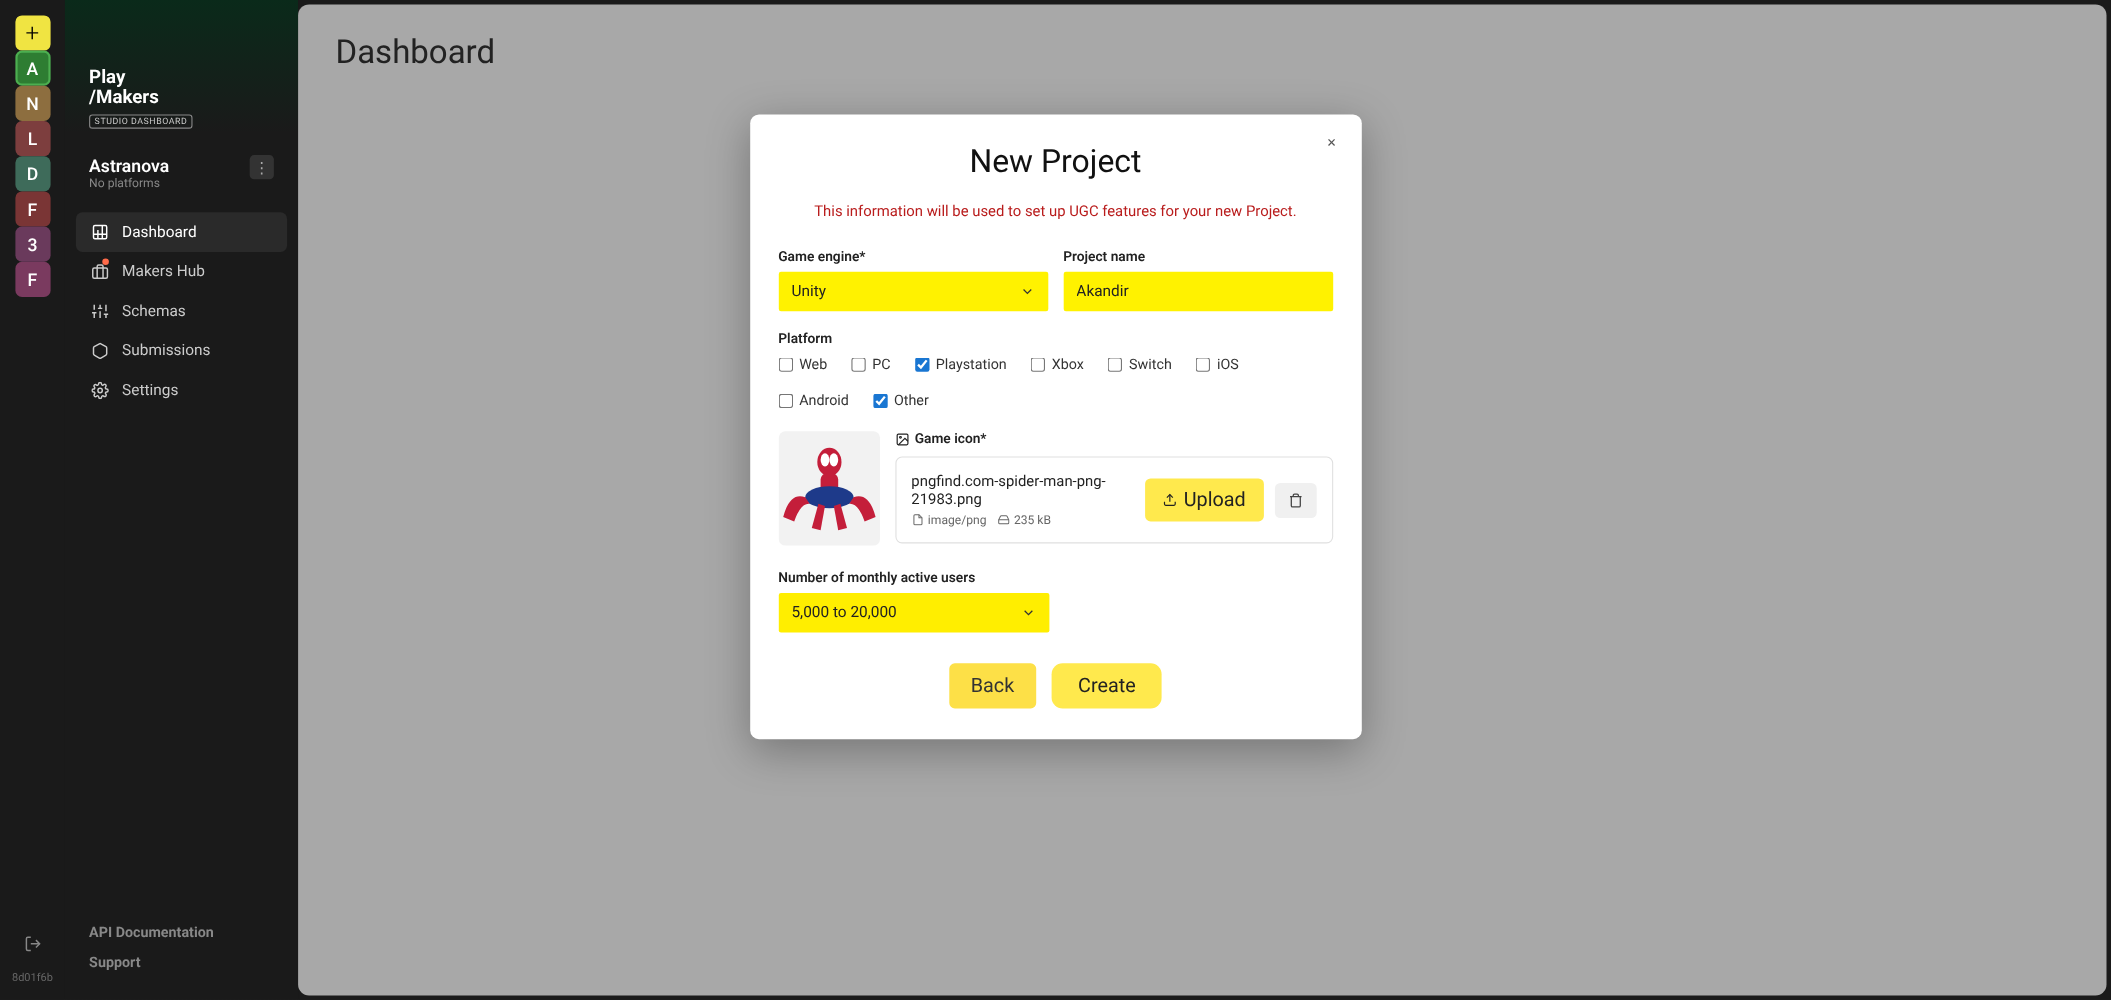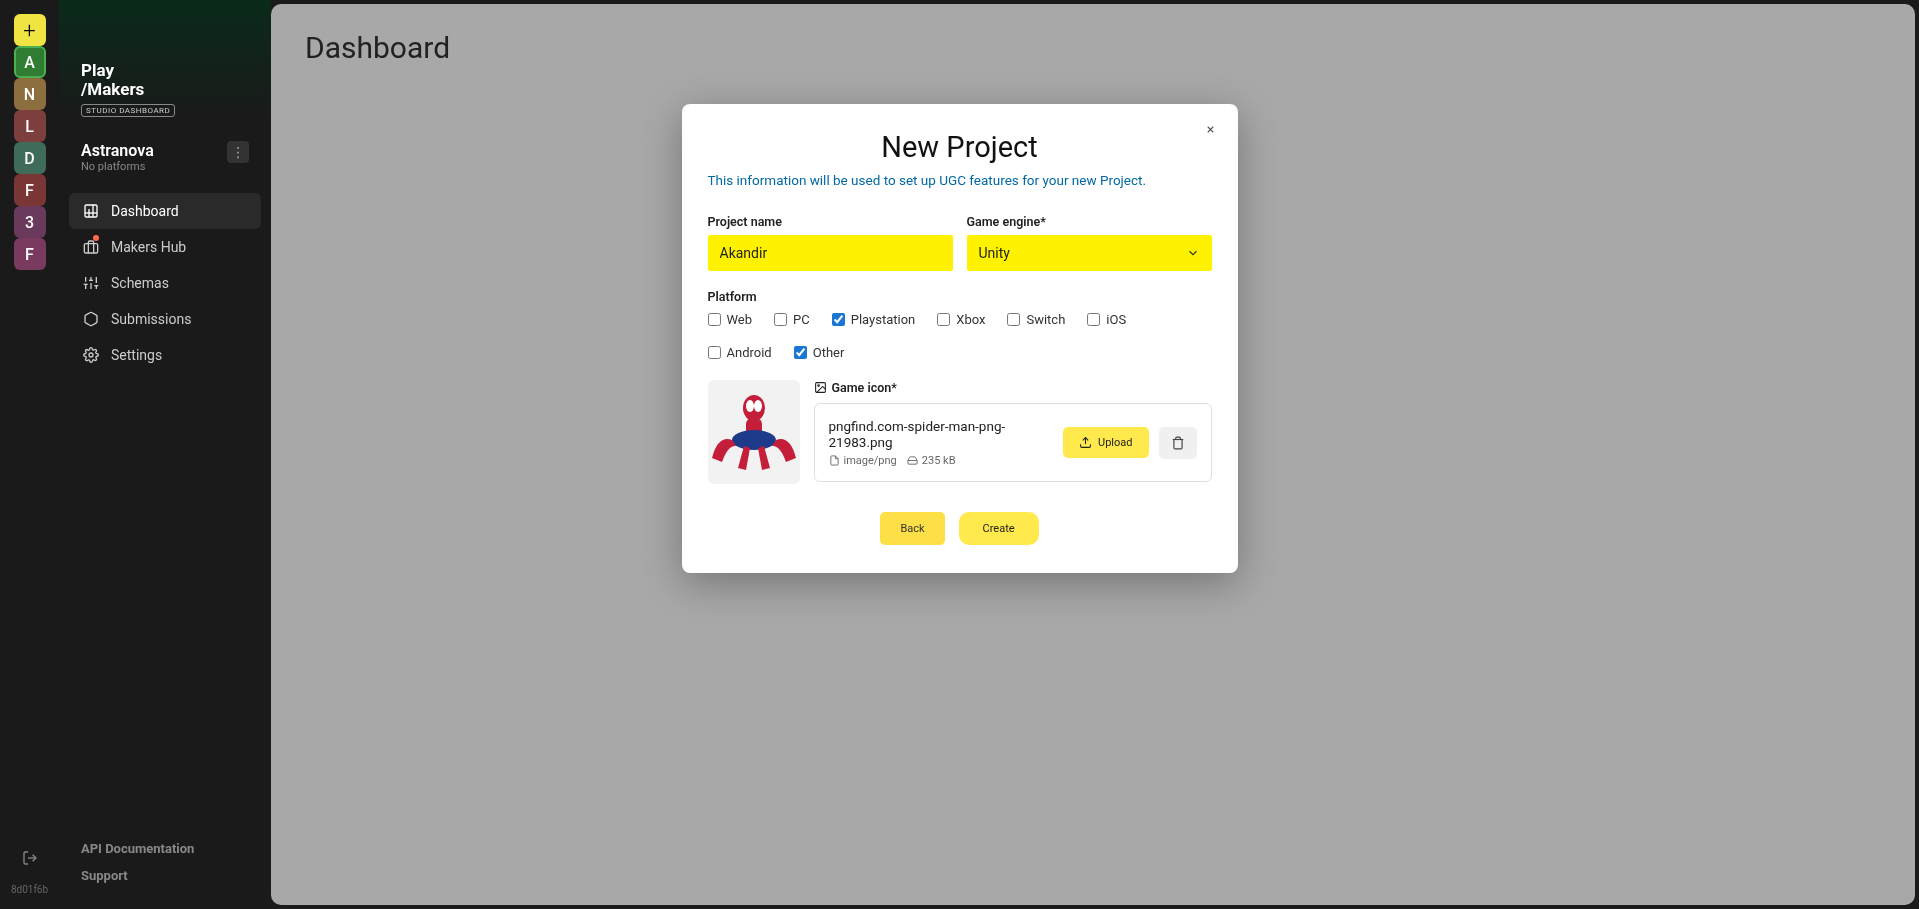--- a/index.html
+++ b/index.html
@@ -39,41 +39,41 @@
 .footer-link { font-size: 13px; color: #888; padding: 6px 0; cursor: pointer; font-weight: bold; }
 
 .main { flex: 1; background: #1a1a1a; padding: 4px 4px 4px 0; }
 .canvas { background: #a8a8a8; border-radius: 10px; height: 100%; padding: 26px 34px; }
 .page-title { font-size: 30px; font-weight: 400; color: #222; }
 
 .overlay { position: absolute; inset: 0; display: flex; align-items: flex-start; justify-content: center; padding-top: 104px; pointer-events: none; }
 .dialog { width: 556px; background: #fff; border-radius: 8px; box-shadow: 0 10px 40px rgba(0,0,0,0.3); color: #222; pointer-events: auto; position: relative; padding: 26px 26px 28px; }
 .close { position: absolute; top: 14px; right: 16px; width: 22px; height: 22px; display: flex; align-items: center; justify-content: center; color: #555; cursor: pointer; font-size: 14px; }
 .dialog-title { text-align: center; font-size: 29px; font-weight: 400; color: #111; }
-.dialog-sub { text-align: left; font-size: 13.5px; color: #0369a1; margin-top: 8px; }
+.dialog-sub { text-align: center; font-size: 13.5px; color: #b91c1c; margin-top: 20px; }
 .form { margin-top: 26px; }
 .row2 { display: grid; grid-template-columns: 1fr 1fr; gap: 14px; }
 .field-label { font-size: 12.5px; font-weight: 600; color: #222; margin-bottom: 6px; display: block; }
 .input, .select { background: #fff200; border: none; padding: 10px 12px; font-size: 14px; border-radius: 2px; width: 100%; color: #222; font-family: inherit; }
 .select { display: flex; align-items: center; justify-content: space-between; cursor: pointer; }
 .select .chev { color: #333; }
 .section { margin-top: 18px; }
 .checks { display: flex; flex-wrap: wrap; gap: 18px 22px; margin-top: 8px; }
 .check { display: flex; align-items: center; gap: 6px; font-size: 13px; color: #333; cursor: pointer; }
 .check input { width: 13px; height: 13px; cursor: pointer; accent-color: #1976d2; }
 
 .icon-row { display: flex; gap: 14px; margin-top: 20px; align-items: flex-start; }
 .thumb { width: 92px; height: 104px; background: #f2f2f2; border-radius: 6px; display: flex; align-items: center; justify-content: center; overflow: hidden; }
 .icon-col { flex: 1; }
 .icon-title { font-size: 12.5px; font-weight: 600; color: #222; display: flex; align-items: center; gap: 5px; }
 .file-box { border: 1px solid #e0e0e0; border-radius: 6px; padding: 14px; margin-top: 8px; display: flex; align-items: center; gap: 10px; }
 .file-info { flex: 1; }
 .file-name { font-size: 13.5px; color: #222; }
 .file-meta { font-size: 11px; color: #666; margin-top: 4px; display: flex; gap: 10px; align-items: center; }
-.btn { border: none; border-radius: 5px; padding: 9px 16px; font-size: 11px; cursor: pointer; display: inline-flex; align-items: center; gap: 6px; font-family: inherit; }
+.btn { border: none; border-radius: 5px; padding: 9px 16px; font-size: 18px; cursor: pointer; display: inline-flex; align-items: center; gap: 6px; font-family: inherit; }
 .btn-upload { background: #ffe94d; color: #222; }
 .btn-trash { background: #f0f0f0; color: #444; padding: 9px 12px; }
 .mau { margin-top: 22px; }
 .mau .select { width: 246px; background: #ffee00; }
 .actions { display: flex; justify-content: center; gap: 14px; margin-top: 28px; }
 .btn-back { background: #fde047; color: #333; padding: 10px 20px; }
 .btn-create { background: #ffe94d; color: #222; padding: 10px 24px; border-radius: 10px; }
 
 svg { display: block; }
 </style>
@@ -192,33 +192,33 @@
       <svg width="11" height="11" viewBox="0 0 24 24" fill="none" stroke="currentColor" stroke-width="2.5">
           <line x1="18" y1="6" x2="6" y2="18"></line>
           <line x1="6" y1="6" x2="18" y2="18"></line>
         </svg>
     </div>
     <h2 class="dialog-title">New Project</h2>
     <p class="dialog-sub">This information will be used to set up UGC features for your new Project.</p>
     <div class="form">
       <div class="row2">
         <div>
-          <label class="field-label">Project name</label>
-          <input class="input" value="Akandir" style="">
-        </div>
-        <div>
           <label class="field-label">Game engine*</label>
           <div class="select">
             <span>Unity</span>
             <span class="chev">
               <svg width="14" height="14" viewBox="0 0 24 24" fill="none" stroke="currentColor" stroke-width="2">
                   <polyline points="6 9 12 15 18 9"></polyline>
                 </svg>
             </span>
           </div>
+        </div>
+        <div>
+          <label class="field-label">Project name</label>
+          <input class="input" value="Akandir" style="">
         </div>
       </div>
       <div class="section">
         <label class="field-label">Platform</label>
         <div class="checks" id="platforms">
             <label class="check">
               <input type="checkbox" style="">
               <span>Web</span>
             </label>
             <label class="check">
@@ -314,19 +314,30 @@
               <span>
                   <svg width="14" height="14" viewBox="0 0 24 24" fill="none" stroke="currentColor" stroke-width="2">
                     <polyline points="3 6 5 6 21 6"></polyline>
                     <path d="M19 6v14a2 2 0 0 1-2 2H7a2 2 0 0 1-2-2V6m3 0V4a2 2 0 0 1 2-2h4a2 2 0 0 1 2 2v2"></path>
                   </svg>
                 </span>
             </button>
           </div>
         </div>
       </div>
+      <div class="mau">
+        <label class="field-label">Number of monthly active users</label>
+        <div class="select">
+          <span>5,000 to 20,000</span>
+          <span class="chev">
+            <svg width="14" height="14" viewBox="0 0 24 24" fill="none" stroke="currentColor" stroke-width="2">
+                <polyline points="6 9 12 15 18 9"></polyline>
+              </svg>
+          </span>
+        </div>
+      </div>
       <div class="actions">
         <button class="btn btn-back">Back</button>
         <button class="btn btn-create">Create</button>
       </div>
     </div>
   </div>
 </div>
 
 </body></html>

